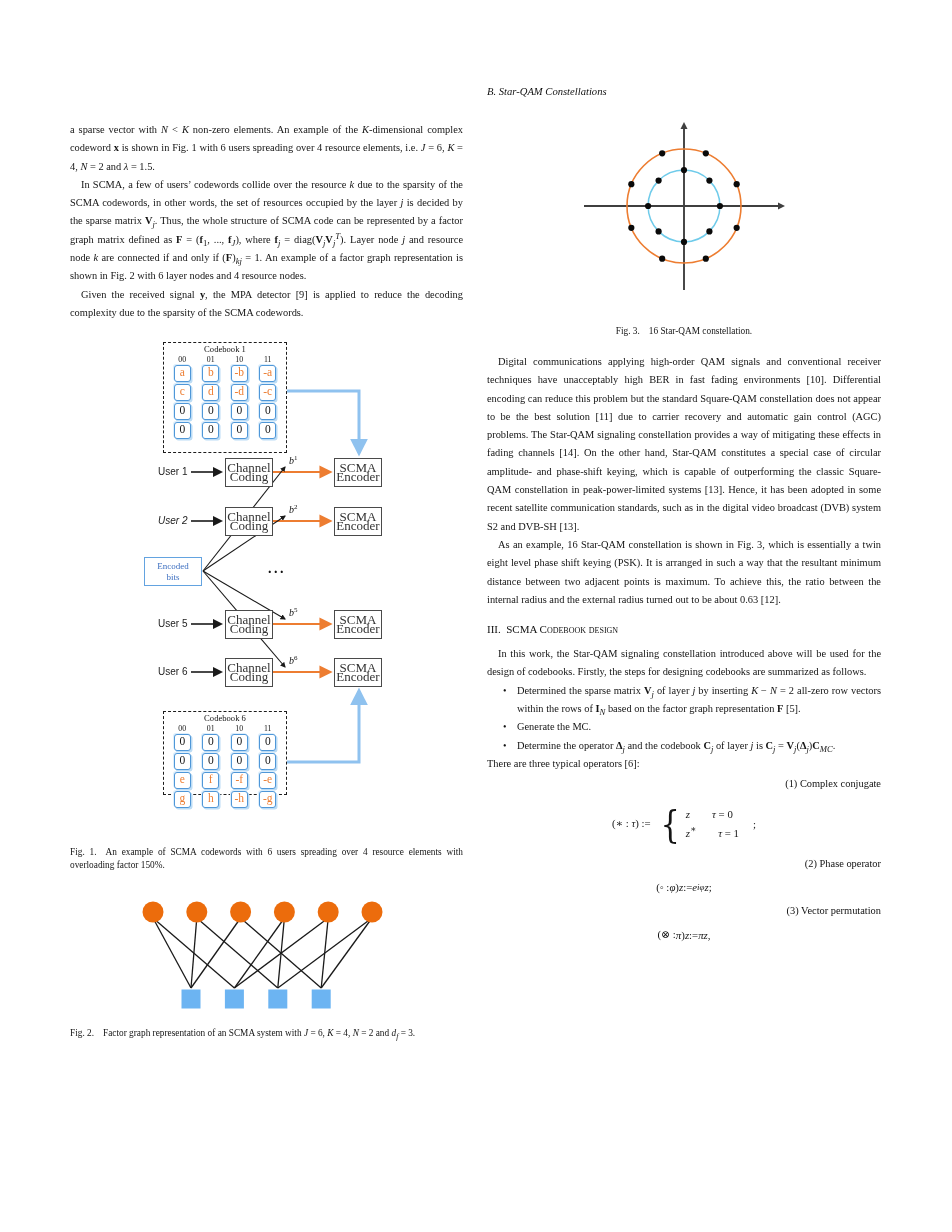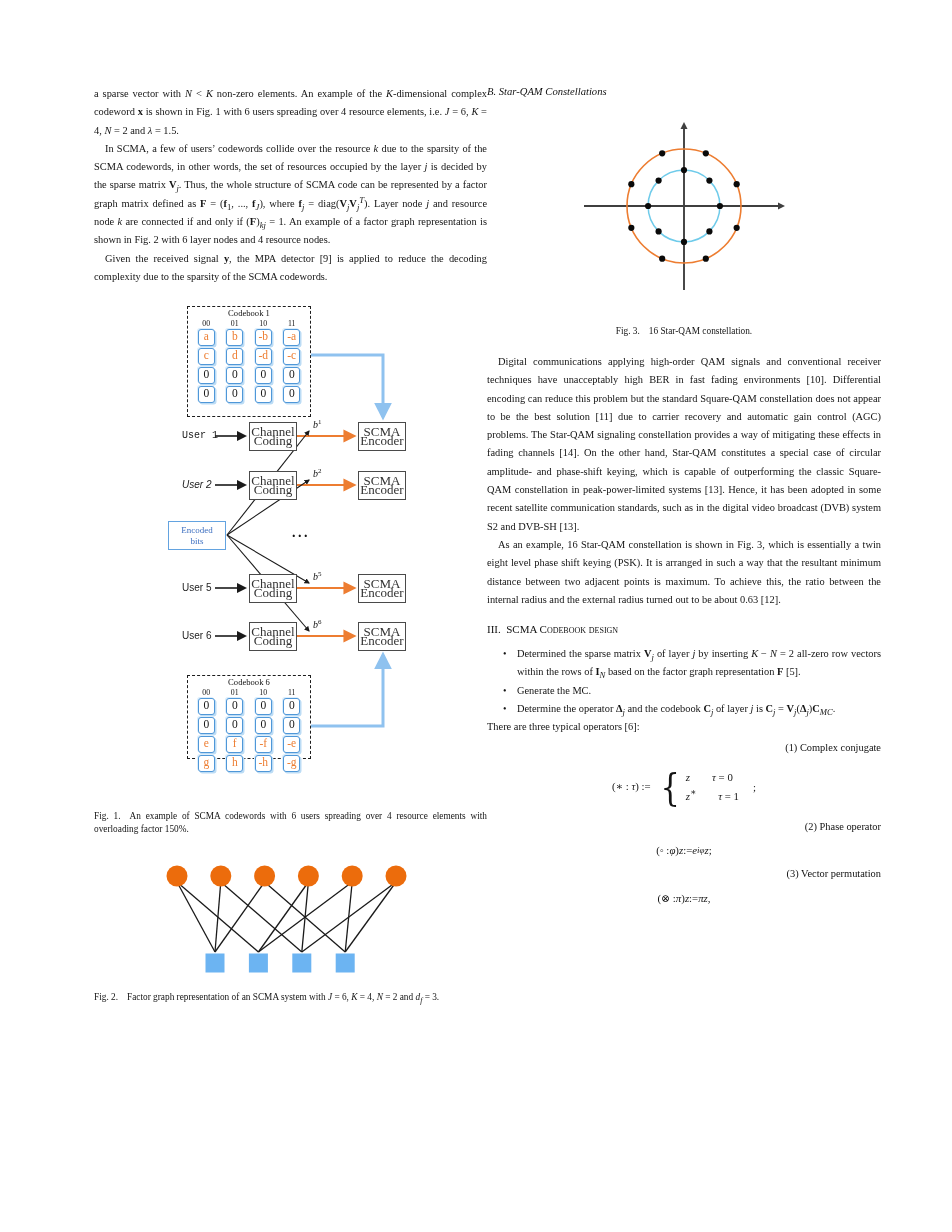--- a/index.html
+++ b/index.html
@@ -3,21 +3,21 @@
 <meta charset="utf-8">
 <style>
   * { margin:0; padding:0; box-sizing:border-box; }
   html,body { background:#e8e8e8; }
   .page {
     position:relative; width:952px; height:1232px; background:#ffffff;
     font-family:"Liberation Serif","DejaVu Serif",serif; color:#111;
     margin:0 auto; overflow:hidden;
   }
   .col { position:absolute; top:85px; }
-  .col-left  { left:94px;  width:393px; }
+  .col-left  { left:70px;  width:393px;margin-top:36px; }
   .col-right { left:487px; width:394px; }
 
   p.body-text {
     font-size:10.4px; line-height:18.3px; text-align:justify; color:#141414;
   }
   p.body-text.indent { text-indent:11px; }
 
   .subsection-heading {
     font-style:italic; font-size:10.6px; line-height:14px; margin-bottom:10px;
   }
@@ -177,21 +177,21 @@
             <div class="cb-cell sym">-h</div>
             <div class="cb-cell sym">-g</div>
           </div>
         </div>
       <div class="encoded-box" style="left:74px;top:218px;">
         <span>Encoded</span>
         <span>bits</span>
       </div>
       <div class="fig1-dots" style="left:198px;top:222px;">...</div>
       <div id="fig1-rows">
-          <div class="user-label" style="left: 88px; top: 127px; font-family: Liberation Mono, monospace;">User 1</div>
+          <div class="user-label" style="left: 88px; top: 127px;">User 1</div>
           <div class="flow-box" style="left: 155px; top: 118.5px;">
             <span>Channel</span>
             <span>Coding</span>
           </div>
           <div class="flow-box" style="left: 264px; top: 118.5px;">
             <span>SCMA</span>
             <span>Encoder</span>
           </div>
           <div class="b-label" style="left: 219px; top: 116px;">b<sup>1</sup></div>
           <div class="user-label" style="left: 88px; top: 176px; font-style: italic;">User 2</div>
@@ -295,20 +295,21 @@
       <span class="cap-label">Fig. 3.</span><span>16 Star-QAM constellation.</span>
     </p>
 
     <p class="body-text indent">Digital communications applying high-order QAM signals and conventional receiver techniques have unacceptably high BER in fast fading environments [10]. Differential encoding can reduce this problem but the standard Square-QAM constellation does not appear to be the best solution [11] due to carrier recovery and automatic gain control (AGC) problems. The Star-QAM signaling constellation provides a way of mitigating these effects in fading channels [14]. On the other hand, Star-QAM constitutes a special case of circular amplitude- and phase-shift keying, which is capable of outperforming the classic Square-QAM constellation in peak-power-limited systems [13]. Hence, it has been adopted in some recent satellite communication standards, such as in the digital video broadcast (DVB) system S2 and DVB-SH [13].</p>
     <p class="body-text indent">As an example, 16 Star-QAM constellation is shown in Fig. 3, which is essentially a twin eight level phase shift keying (PSK). It is arranged in such a way that the resultant minimum distance between two adjacent points is maximum. To achieve this, the ratio between the internal radius and the external radius turned out to be about 0.63 [12].</p>
 
     <div class="section-heading">
       <span>III.</span>&nbsp;&nbsp;<span class="sc">SCMA Codebook design</span>
     </div>
 
+    <p class="body-text indent">In this work, the Star-QAM signaling constellation introduced above will be used for the design of codebooks. Firstly, the steps for designing codebooks are summarized as follows.</p>
 
     <div id="bullet-list">
         <div class="bullet-item"><span class="dot">•</span><span>Determined the sparse matrix <b>V</b><sub><i>j</i></sub> of layer <i>j</i> by inserting <i>K</i> − <i>N</i> = 2 all-zero row vectors within the rows of <b>I</b><sub><i>N</i></sub> based on the factor graph representation <b>F</b> [5].</span></div>
         <div class="bullet-item"><span class="dot">•</span><span>Generate the MC.</span></div>
         <div class="bullet-item"><span class="dot">•</span><span>Determine the operator <b>Δ</b><sub><i>j</i></sub> and the codebook <b>C</b><sub><i>j</i></sub> of layer <i>j</i> is <b>C</b><sub><i>j</i></sub> = <b>V</b><sub><i>j</i></sub>(<b>Δ</b><sub><i>j</i></sub>)<b>C</b><sub><i>MC</i></sub>.</span></div>
       </div>
 
     <p class="body-text">There are three typical operators [6]:</p>
 
     <div class="op-label">(1) Complex conjugate</div>

